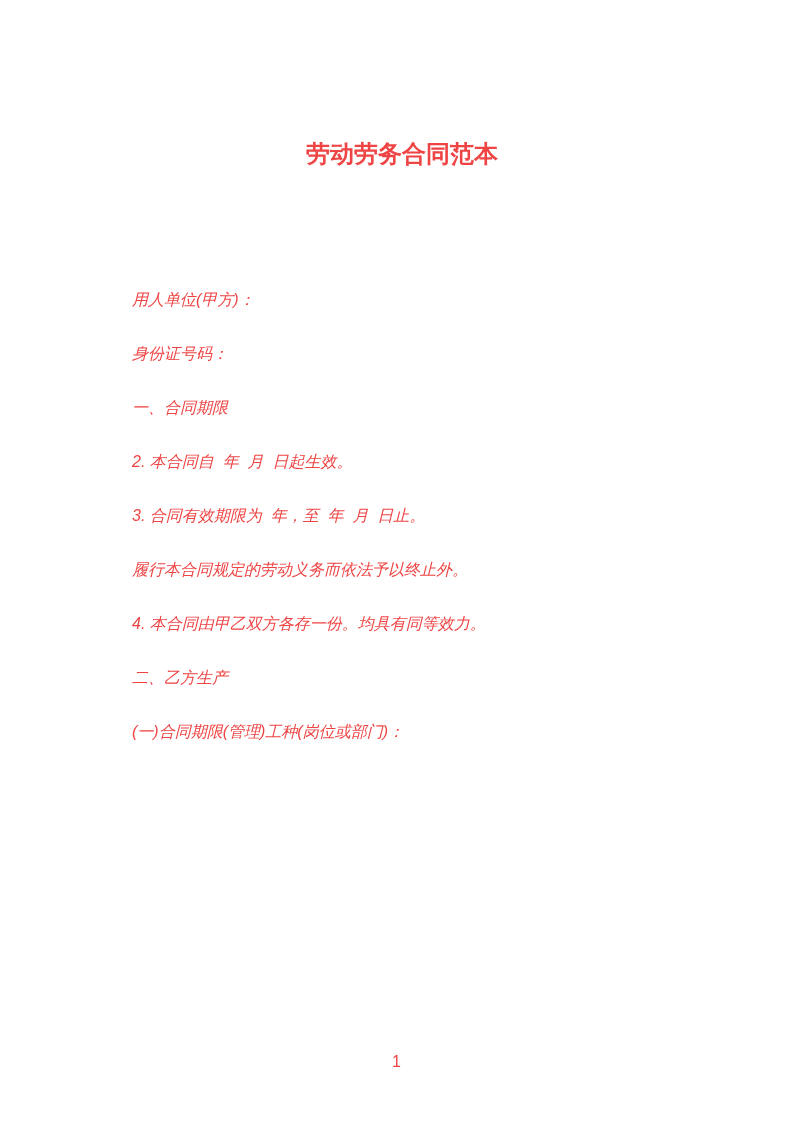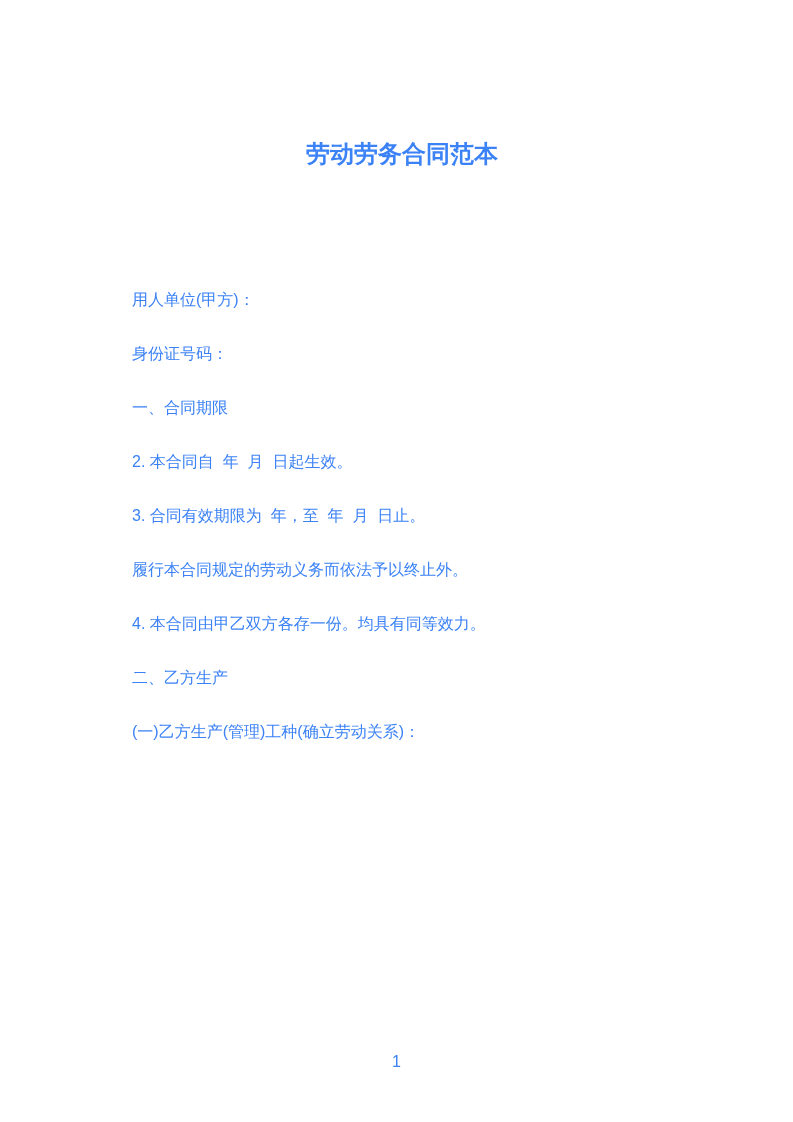--- a/index.html
+++ b/index.html
@@ -6,21 +6,21 @@
     margin: 0;
     padding: 0;
     background: #ffffff;
   }
   .page {
     position: relative;
     width: 793px;
     height: 1122px;
     margin: 0 auto;
     background: #ffffff;
-    color: #3b82f6;
+    color: #ef4444;
     box-sizing: border-box;
     padding: 137px 91px 12px 102px;
     font-family: "Liberation Sans", "DejaVu Sans", sans-serif;
     overflow: hidden;
   }
   .doc-title {
     margin: 0 0 116px 0;
     font-size: 24px;
     line-height: 33px;
     font-weight: bold;
@@ -28,20 +28,21 @@
     white-space: pre-wrap;
   }
   .para {
     margin: 0 0 27px 0;
     font-size: 16px;
     line-height: 27px;
     text-align: justify;
     text-indent: 30px;
     white-space: pre-wrap;
     word-break: break-word;
+    font-style: italic;
   }
   .page-footer {
     position: absolute;
     left: 0;
     right: 0;
     top: 1048px;
     text-align: center;
     font-size: 16px;
     line-height: 27px;
   }
@@ -65,17 +66,17 @@
 
   <p class="para">3. 合同有效期限为  年，至  年  月  日止。</p>
 
 
   <p class="para">履行本合同规定的劳动义务而依法予以终止外。</p>
 
   <p class="para">4. 本合同由甲乙双方各存一份。均具有同等效力。</p>
 
   <p class="para">二、乙方生产</p>
 
-  <p class="para">(一)乙方生产(管理)工种(确立劳动关系)：</p>
+  <p class="para">(一)合同期限(管理)工种(岗位或部门)：</p>
 
   <div class="page-footer">1</div>
 
 </div>
 
 </body></html>

